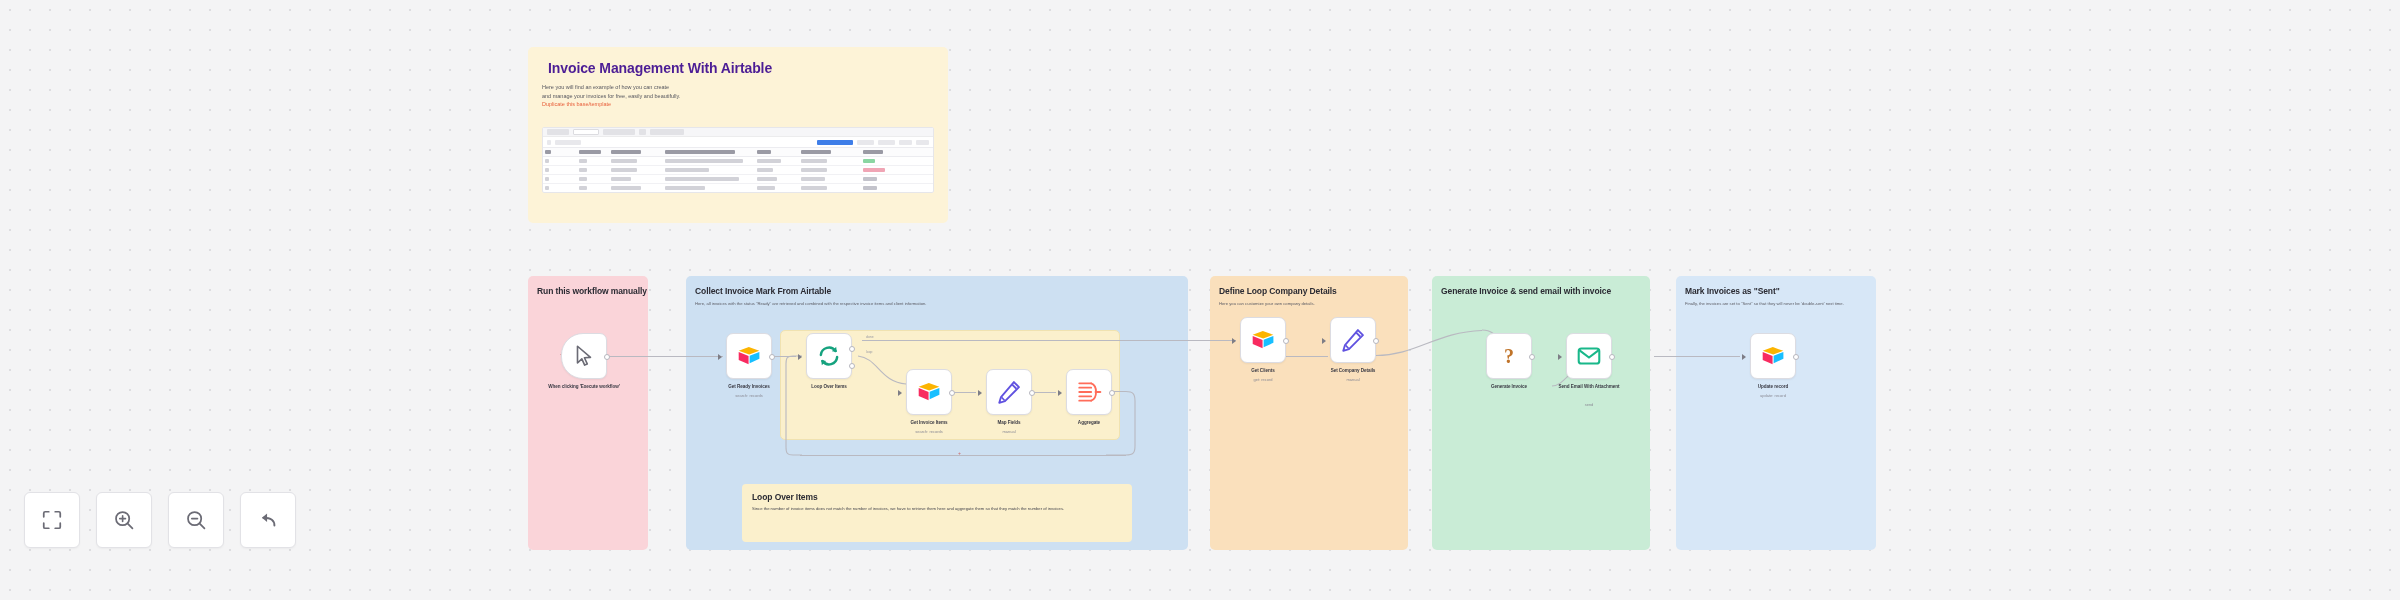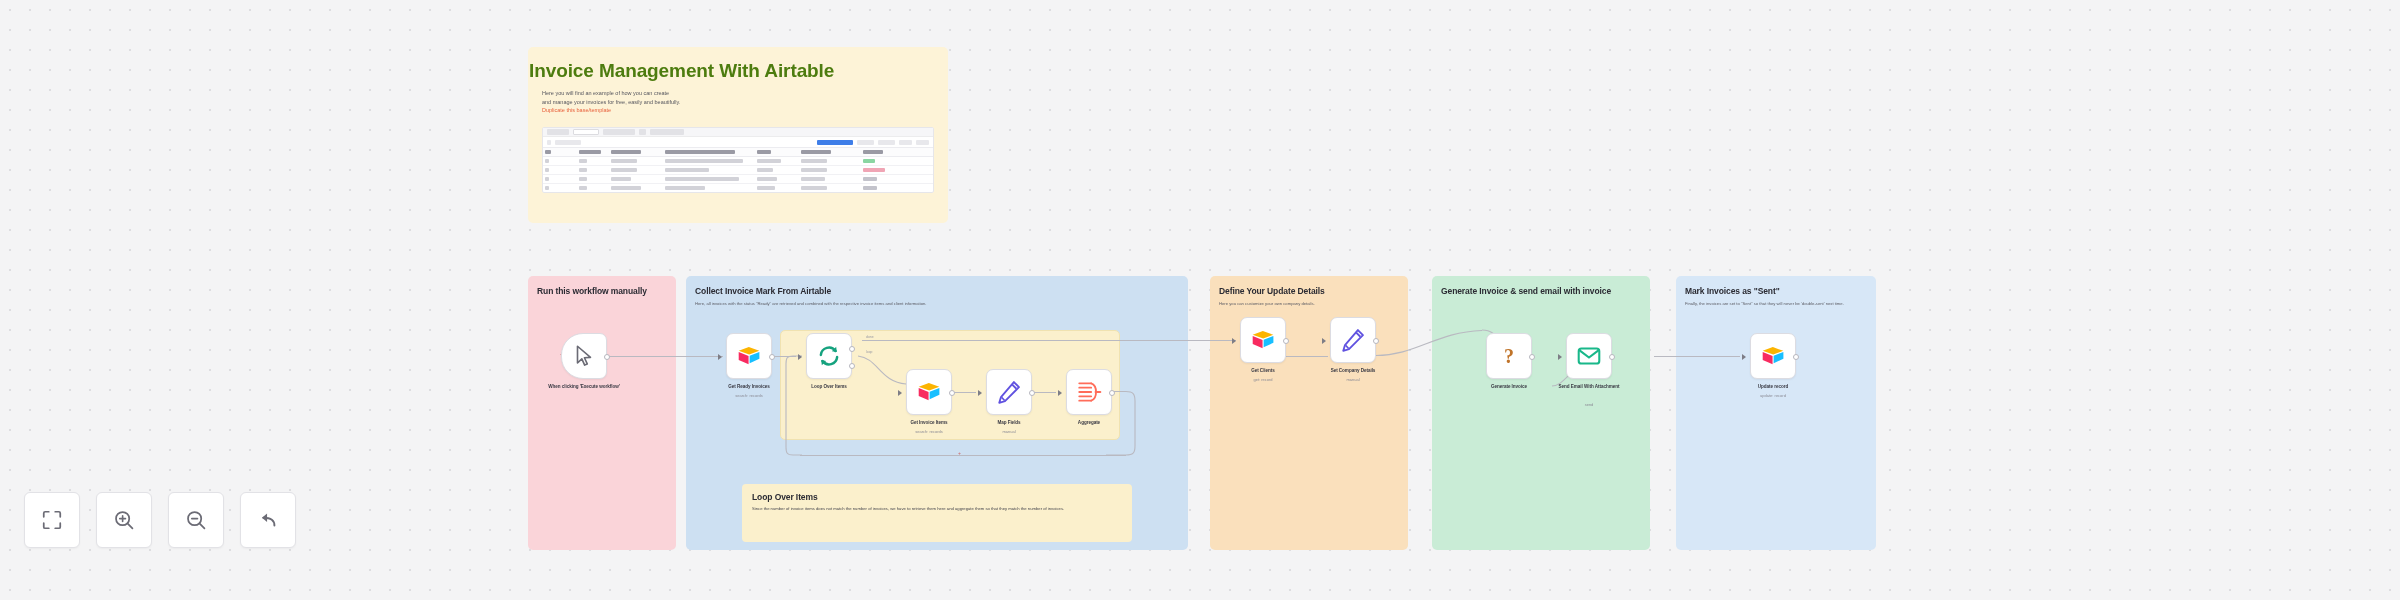--- a/index.html
+++ b/index.html
@@ -23,21 +23,21 @@
     font-weight: bold; color: #2b2b33; letter-spacing: -0.1px;
   }
   .sticky-body { color: #44444c; }
 
   
   #note-header {
     left: 528px; top: 47px; width: 420px; height: 176px;
     background: #fdf3d7;
   }
   #note-header .sticky-title {
-    font-size: 19px; margin: 13px 0 0 1px; color: #4d7c0f;
+    font-size: 14px; margin: 13px 0 0 20px; color: #4c1d95;
   }
   #note-header .sticky-body {
     font-size: 5.5px; margin: 7px 0 0 14px; line-height: 1.55;
     color: #56565e;
   }
   #note-header .link { color: #e8603c; display: block; }
 
   
   .at-shot {
     position: absolute; left: 14px; top: 80px;
@@ -68,21 +68,21 @@
     align-items: center;
   }
   .at-cell { padding: 0 2px; overflow: hidden; }
   .at-bar { height: 4px; border-radius: 1px; background: #d2d2d8; }
   .at-bar.dark { background: #9a9aa4; }
   .at-bar.green { background: #8ad6a2; }
   .at-bar.pink  { background: #f0a5b5; }
   .at-bar.grey  { background: #c3c3cb; }
 
   
-  #note-manual   { left: 528px; top: 276px; width: 148px; height: 274px; background: #fad4d9; }
+  #note-manual   { left: 528px; top: 276px; width: 120px; height: 274px; background: #fad4d9; }
   #note-collect  { left: 686px; top: 276px; width: 502px; height: 274px; background: #cde0f2; }
   #note-company  { left: 1210px; top: 276px; width: 198px; height: 274px; background: #fae0bc; }
   #note-generate { left: 1432px; top: 276px; width: 218px; height: 274px; background: #c9ecd6; }
   #note-mark     { left: 1676px; top: 276px; width: 200px; height: 274px; background: #d7e7f7; }
 
   .panel .sticky-title { font-size: 8.5px; margin: 10px 0 0 9px; line-height: 1.35; }
   .panel .sticky-body  { font-size: 4.2px; margin: 4px 0 0 9px; line-height: 1.6;
                          padding-right: 9px; color: #5b5b63; }
 
   
@@ -320,21 +320,21 @@
   <div class="sticky panel" id="note-manual">
     <div class="sticky-title">Run this workflow manually</div>
   </div>
 
   <div class="sticky panel" id="note-collect">
     <div class="sticky-title">Collect Invoice Mark From Airtable</div>
     <div class="sticky-body">Here, all invoices with the status "Ready" are retrieved and combined with the respective invoice items and client information.</div>
   </div>
 
   <div class="sticky panel" id="note-company">
-    <div class="sticky-title">Define Your Update Details</div>
+    <div class="sticky-title">Define Loop Company Details</div>
     <div class="sticky-body">Here you can customize your own company details.</div>
   </div>
 
   <div class="sticky panel" id="note-generate">
     <div class="sticky-title">Generate Invoice &amp; send email with invoice</div>
   </div>
 
   <div class="sticky panel" id="note-mark">
     <div class="sticky-title">Mark Invoices as "Sent"</div>
     <div class="sticky-body">Finally, the invoices are set to "Sent" so that they will never be 'double-sent' next time.</div>

